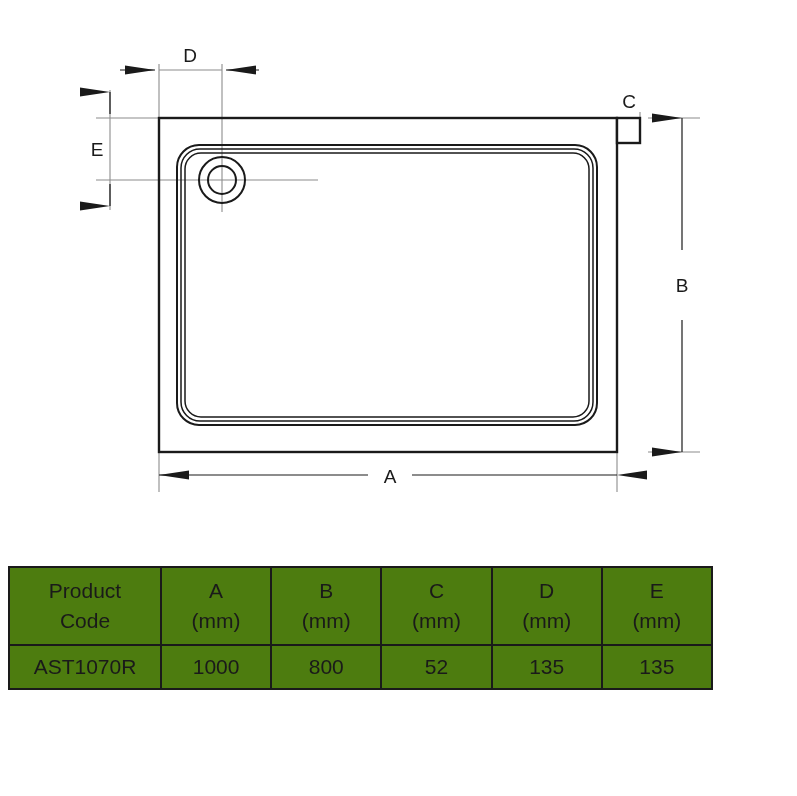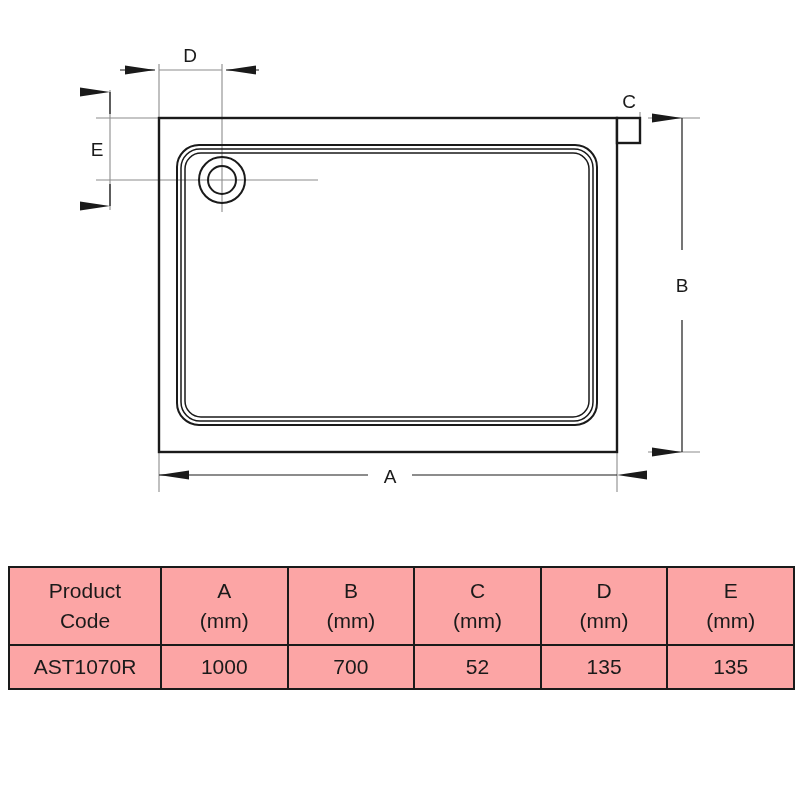--- a/index.html
+++ b/index.html
@@ -42,23 +42,23 @@
   }
   
   #spec-table-wrap {
     position: absolute;
     left: 8px;
     top: 566px;
     width: 781px;
   }
   table.spec {
     border-collapse: collapse;
-    width: 787px;
+    width: 705px;
     table-layout: fixed;
-    background: #fca5a5;
+    background: #4d7c0f;
   }
   table.spec td, table.spec th {
     border: 2px solid #1a1a1a;
     text-align: center;
     vertical-align: middle;
     font-family: "Liberation Sans", sans-serif;
     font-weight: normal;
     color: #1a1a1a;
     padding: 0;
   }
@@ -190,21 +190,21 @@
           <th>
             <span class="hdr-line">E</span>
             <span class="hdr-line">(mm)</span>
           </th>
         </tr>
       </thead>
       <tbody>
         <tr>
           <td class="col-code">AST1070R</td>
           <td>1000</td>
-          <td>700</td>
+          <td>800</td>
           <td>52</td>
           <td>135</td>
           <td>135</td>
         </tr>
       </tbody>
     </table>
   </div>
 
 </div>
 

